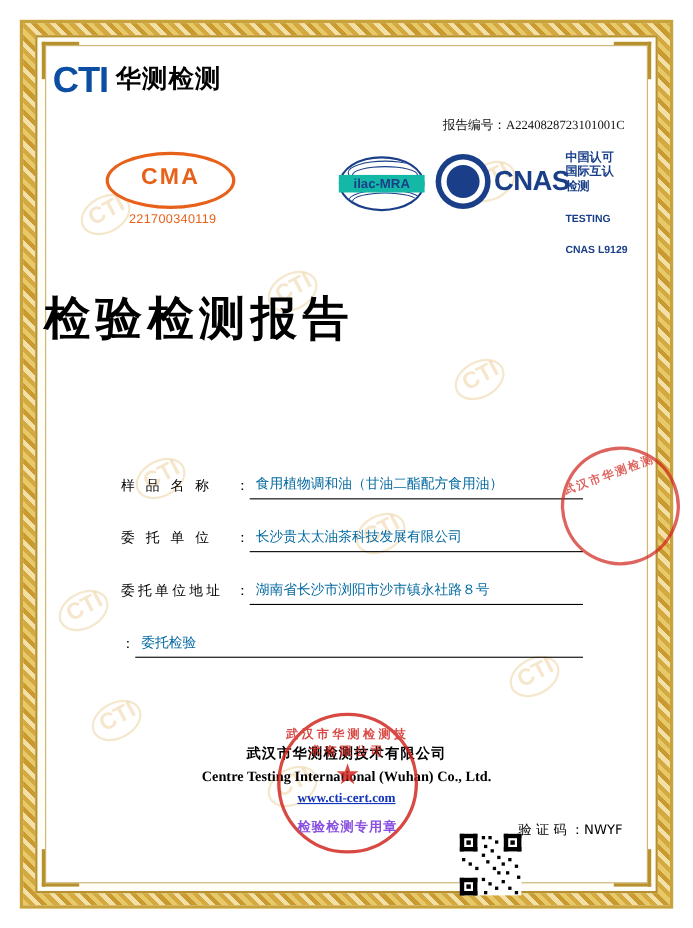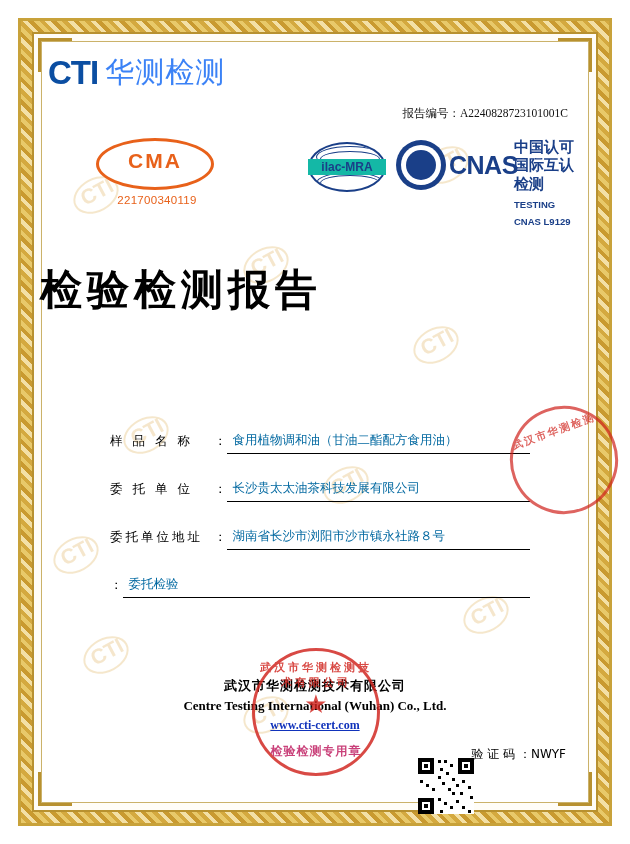--- a/index.html
+++ b/index.html
@@ -85,23 +85,23 @@
   .cti-mark {
     font-family: "Liberation Sans", sans-serif;
     font-size: 33px;
     font-weight: bold;
     color: #0b4ea2;
     letter-spacing: -1px;
     line-height: 1;
   }
   .cti-cn {
     font-family: "DejaVu Sans", sans-serif;
-    font-size: 29px;
-    font-weight: normal;
-    color: #3b82f6;
+    font-size: 23px;
+    font-weight: bold;
+    color: #000000;
     letter-spacing: 1px;
     line-height: 1;
   }
 
   
   .report-no {
     position: absolute;
     right: 22px;
     top: 66px;
     font-size: 11.5px;
@@ -232,31 +232,31 @@
     letter-spacing: -0.5px;
   }
   .cnas-cn {
     position: absolute;
     left: 474px;
     top: 2px;
     width: 74px;
     line-height: 1.22;
   }
   .cnas-cn .cn {
-    font-family: Liberation Sans, sans-serif;
-    font-size: 15px;
+    font-family: Liberation Mono, monospace;
+    font-size: 11px;
     color: #1a3f88;
     font-weight: bold;
   }
   .cnas-cn .en {
     font-family: "Liberation Sans", sans-serif;
     font-size: 9.5px;
     color: #1a3f88;
     font-weight: bold;
-    margin-top: 6px;
+    margin-top: 16px;
   }
 
   
   .doc-title {
     position: absolute;
     left: 0;
     top: 222px;
     width: 550px;
     text-align: left;
     font-family: "DejaVu Sans", sans-serif;
@@ -359,21 +359,21 @@
     line-height: 1;
   }
   .seal-text {
     position: absolute;
     left: 0; right: 0;
     bottom: 13px;
     text-align: center;
     font-family: "DejaVu Sans", sans-serif;
     font-size: 12px;
     font-weight: bold;
-    color: #be185d;
+    color: #6d28d9;
     letter-spacing: 1px;
   }
   .seal-top {
     position: absolute;
     left: 0; right: 0;
     top: 9px;
     text-align: center;
     font-family: "DejaVu Sans", sans-serif;
     font-size: 11px;
     font-weight: bold;

